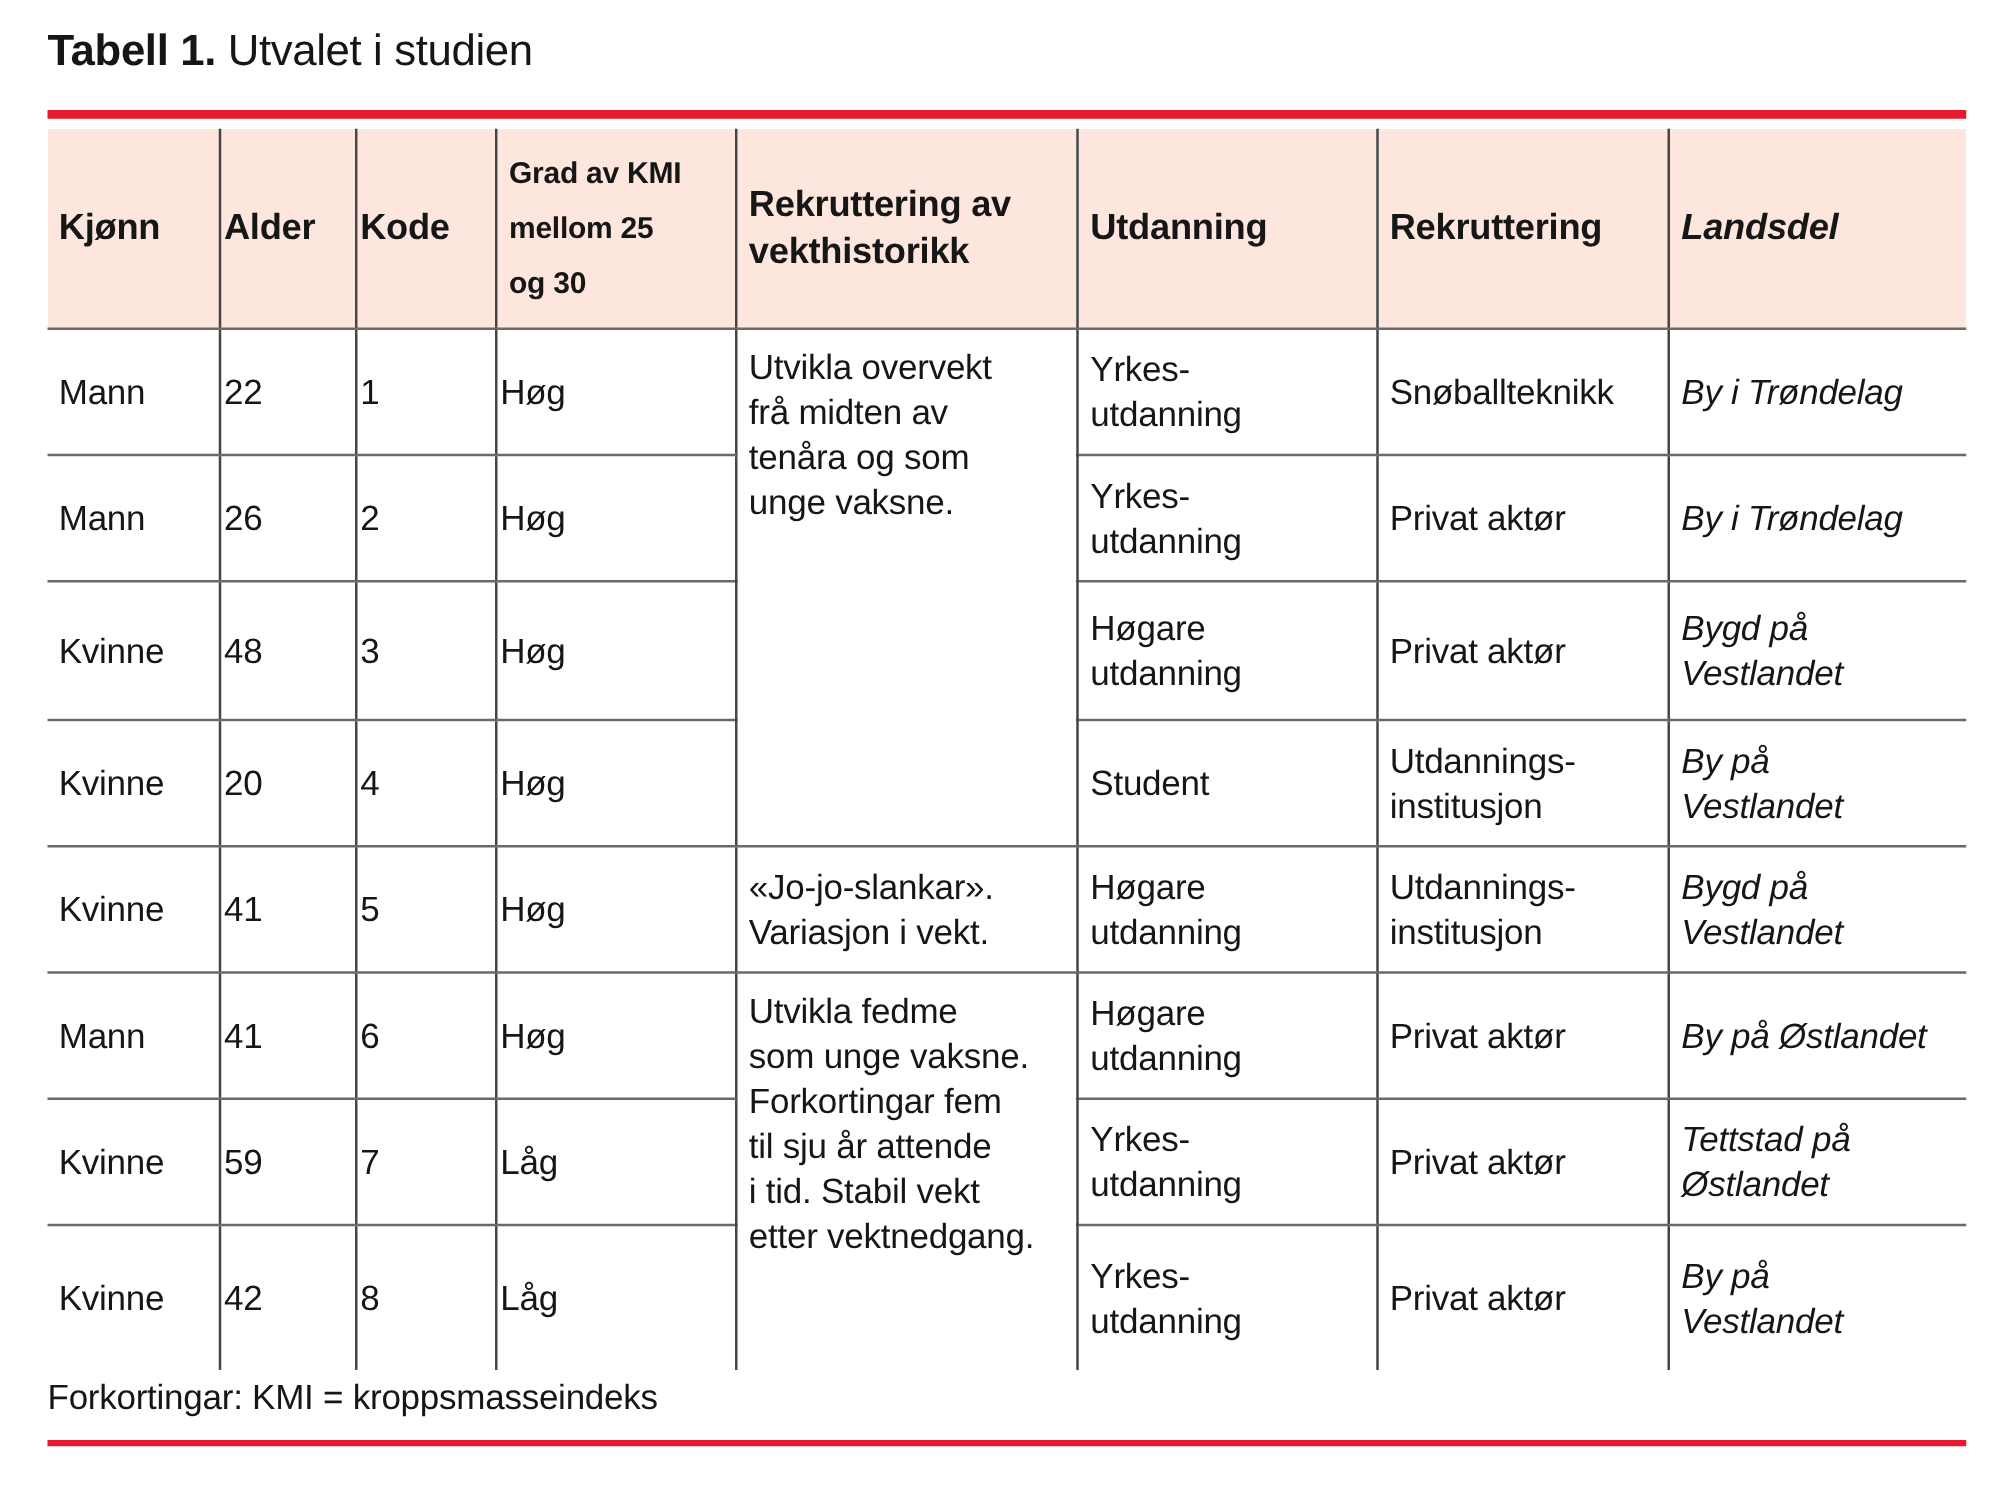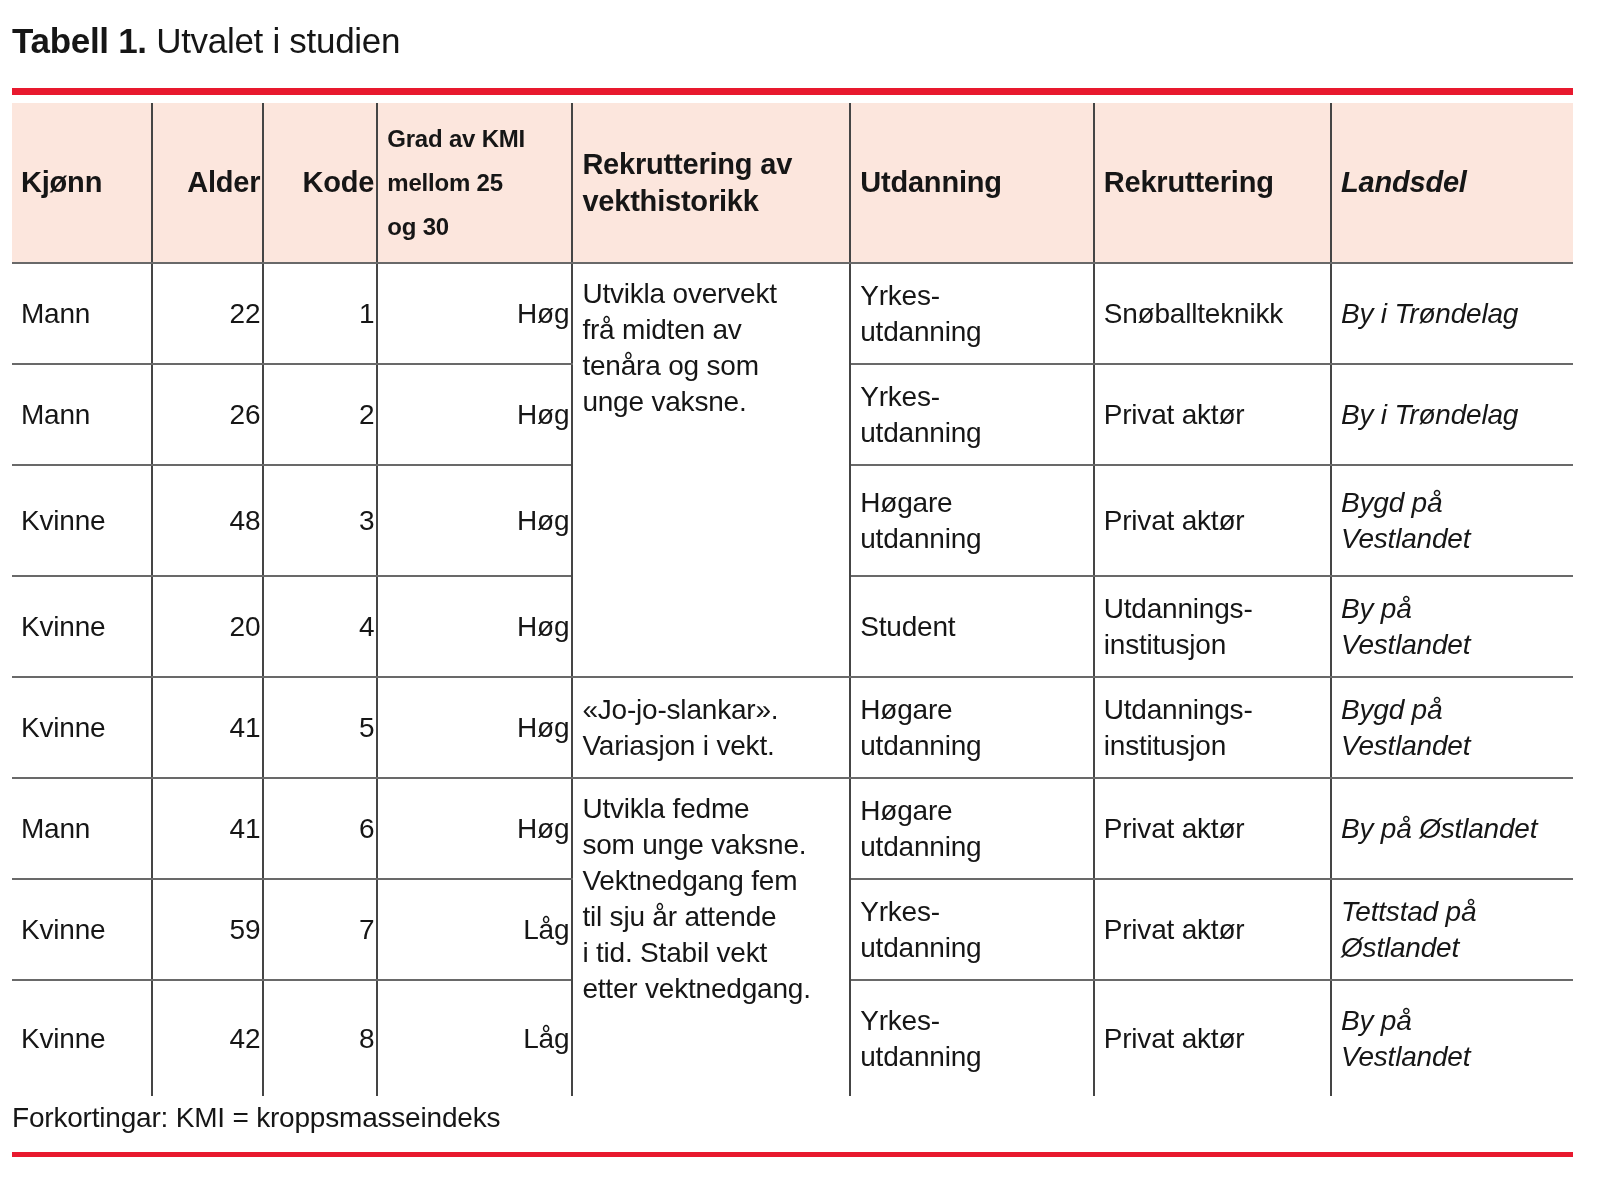--- a/index.html
+++ b/index.html
@@ -2,21 +2,21 @@
 <html lang="nn"><head>
 <meta charset="utf-8">
 <style>
   html, body { margin: 0; padding: 0; background: #ffffff; }
   body {
     width: 1600px; height: 1194px;
     font-family: "Liberation Sans", sans-serif;
     color: #161616;
     -webkit-font-smoothing: antialiased;
   }
-  .page { box-sizing: border-box; width: 1600px; padding: 20px 27px 0 12px; border-radius: 24px; }
+  .page { box-sizing: border-box; width: 1600px; padding: 20px 27px 0 38px; border-radius: 24px; }
 
   .table-title { font-size: 35px; line-height: 42px; letter-spacing: -0.3px; }
   .table-title .bold { font-weight: 700; }
 
   .rule { background: #e8192e; }
   .rule-top { height: 7px; margin-top: 26px; }
   .rule-bottom { height: 5px; margin-top: 16px; }
 
   table.sample {
     width: 100%;
@@ -44,21 +44,21 @@
     font-weight: 700;
     font-size: 29px;
     line-height: 37px;
     border-top: none;
     height: 147px;
   }
   .sample th.small { font-size: 24px; line-height: 44px; }
   .sample th:first-child, .sample td:first-child { border-left: none; margin-left: 24px; }
   .sample th:last-child,  .sample td:last-child  { border-right: none; font-style: italic; }
   .sample .nb { border-bottom: none; }
-  .sample .c { text-align: right; padding-left: 2px; padding-right: 2px; }
+  .sample .c { text-align: left; padding-left: 2px; padding-right: 2px; }
   .sample .vtop { vertical-align: top; padding-top: 12px; }
   tr.r-std  { height: 101px; }
   tr.r-tall { height: 111px; }
   tr.r-last { height: 116px; }
 
   .footnote { font-size: 28px; line-height: 36px; margin-top: 4px; letter-spacing: -0.2px; }
 </style>
 </head>
 <body>
 
@@ -155,21 +155,21 @@
         <td>Bygd på
 Vestlandet</td>
       </tr>
       <tr class="r-std">
         <td>Mann</td>
         <td class="c">41</td>
         <td class="c">6</td>
         <td class="c">Høg</td>
         <td class="vtop nb" rowspan="3">Utvikla fedme
 som unge vaksne.
-Vektnedgang fem
+Forkortingar fem
 til sju år attende
 i tid. Stabil vekt
 etter vektnedgang.</td>
         <td>Høgare
 utdanning</td>
         <td>Privat aktør</td>
         <td>By på Østlandet</td>
       </tr>
       <tr class="r-std">
         <td>Kvinne</td>

